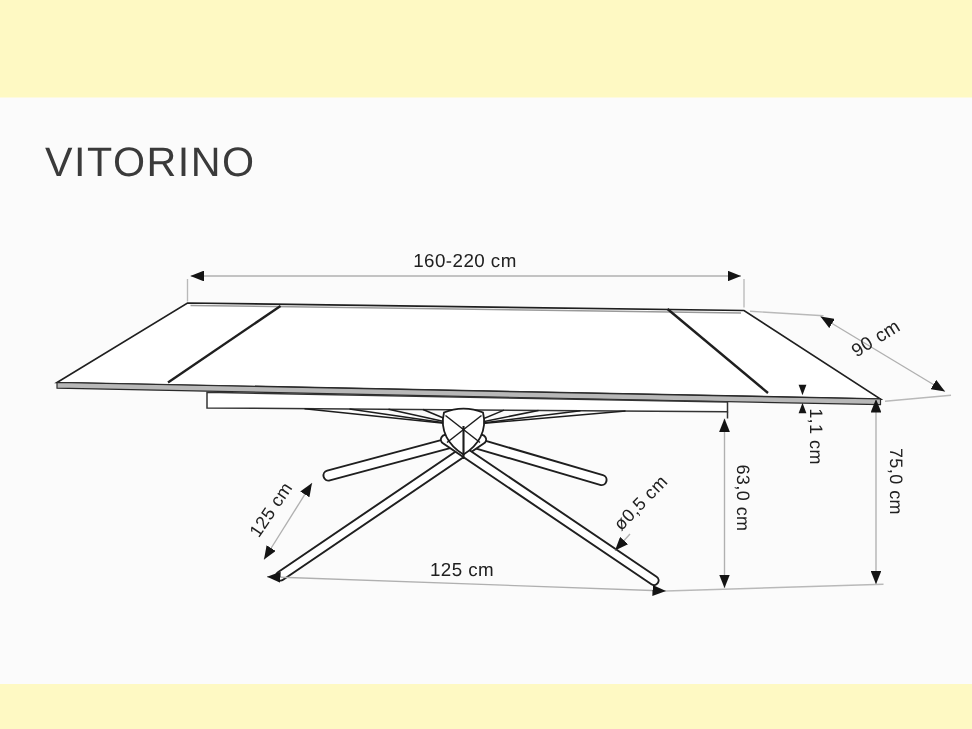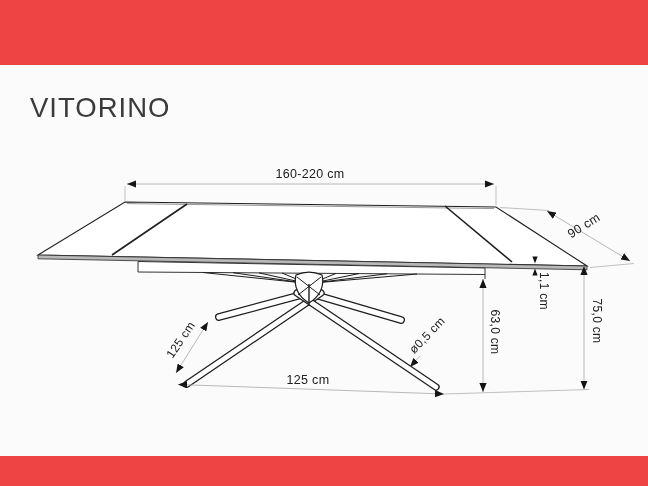--- a/index.html
+++ b/index.html
@@ -1,19 +1,19 @@
 <!DOCTYPE html>
 <html><head>
 <meta charset="utf-8">
 <style>
   html,body{margin:0;padding:0;background:#ffffff;}
   .stage{
     position:relative;
     width:648px;height:486px;
-    background:#ef4444;
+    background:#fef9c3;
     overflow:hidden;
     font-family:"Liberation Sans", sans-serif;
   }
   svg{display:block;}
   text{font-family:"Liberation Sans", sans-serif;}
   .dim-text{fill:#202020;font-size:12px;letter-spacing:.3px;}
   .dim-text-lg{fill:#202020;font-size:12.5px;letter-spacing:.3px;}
   .title-text{fill:#3a3a3a;font-size:27.5px;letter-spacing:1px;}
   .dimline{stroke:#b0b0b0;stroke-width:0.9;fill:none;}
   .extline{stroke:#b9b9b9;stroke-width:0.9;fill:none;}

